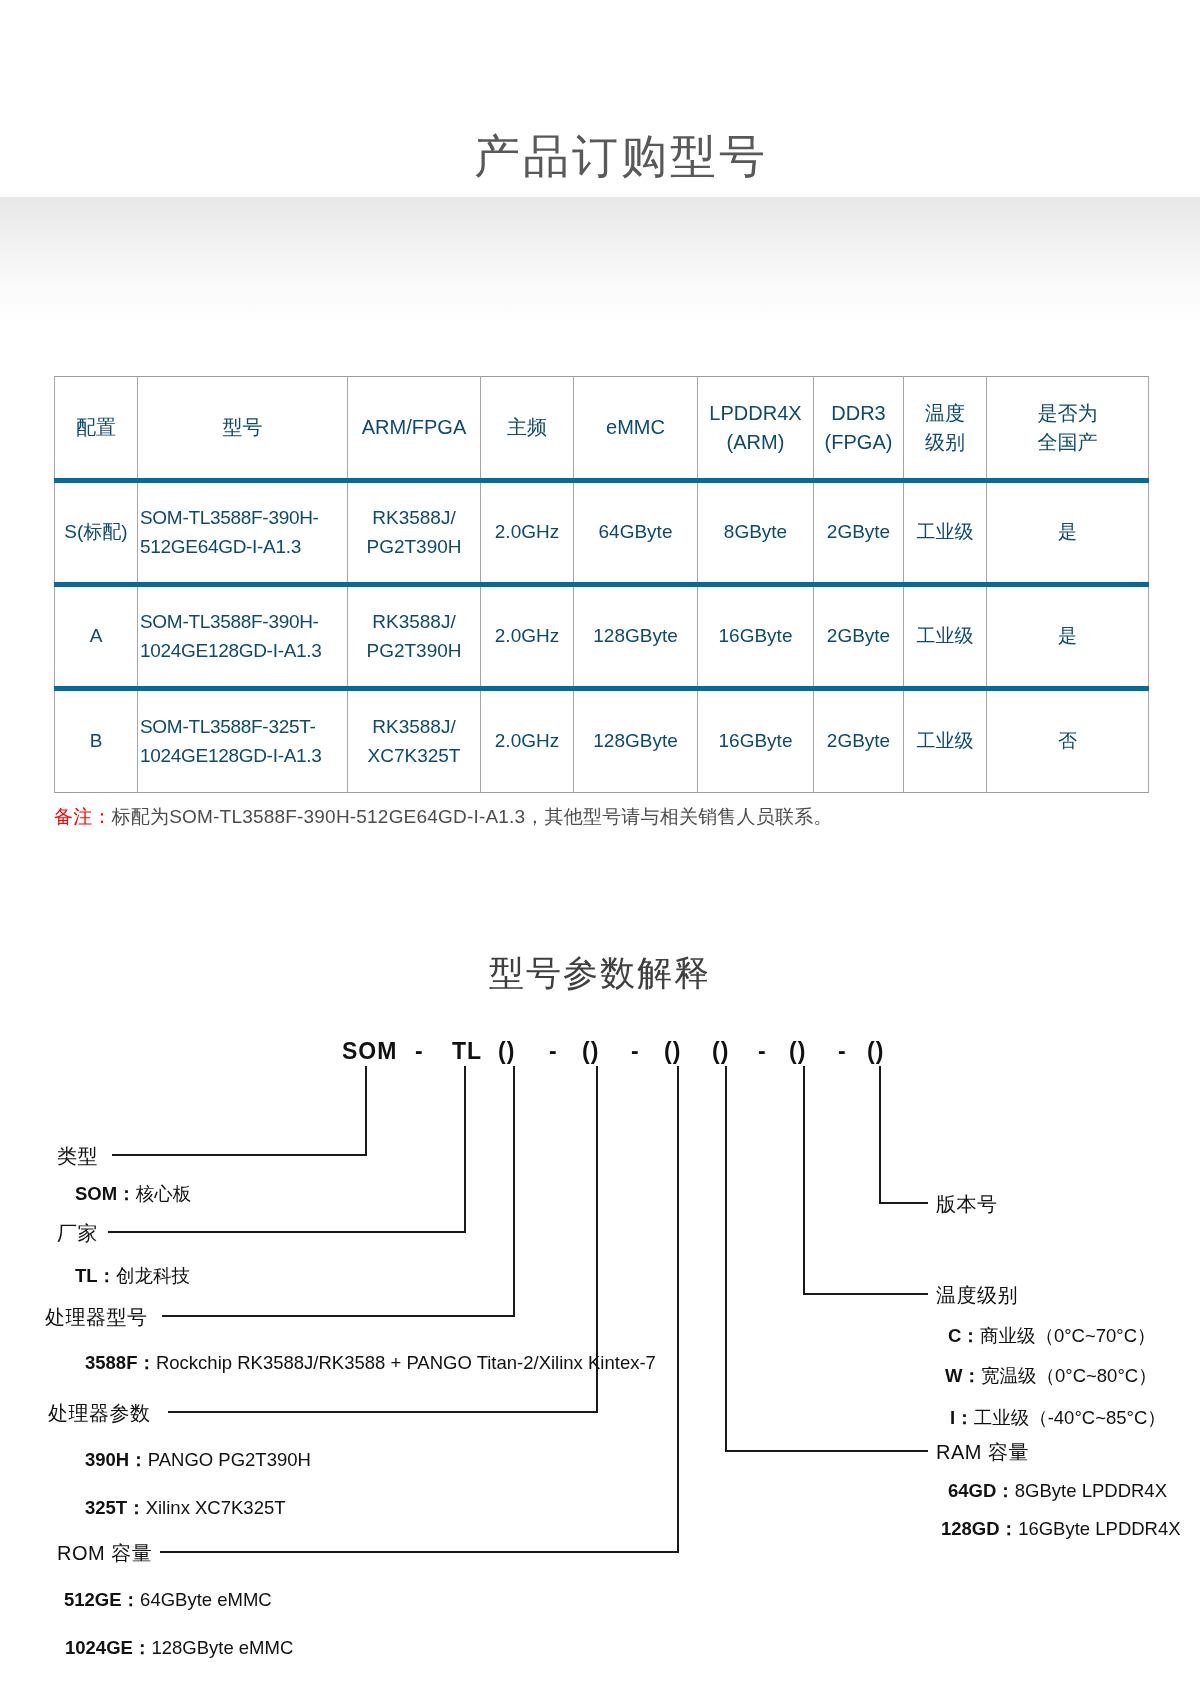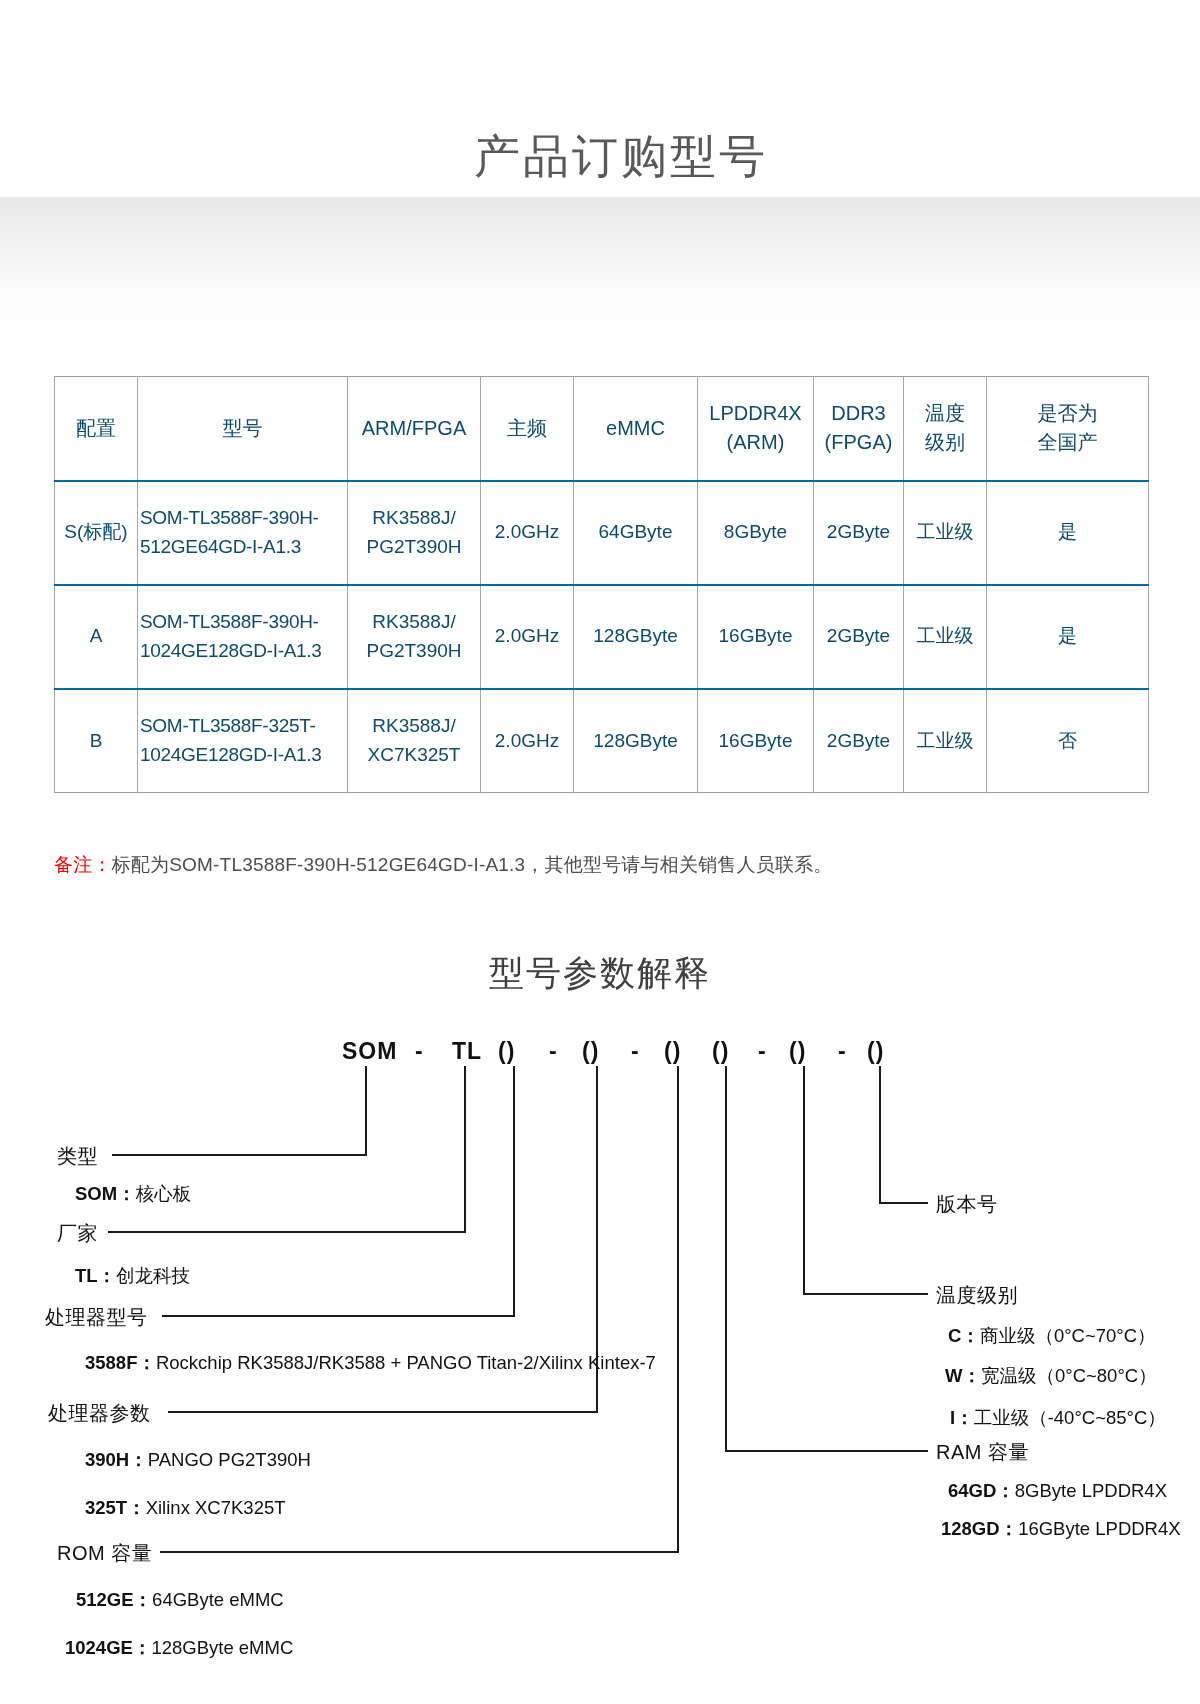--- a/index.html
+++ b/index.html
@@ -19,27 +19,27 @@
   table.order{
     position:absolute;left:54px;top:376px;width:1094px;
     border-collapse:collapse;table-layout:fixed;
     color:#0c4a6e;text-align:center;
   }
   table.order td,table.order th{
     border-left:1px solid #a6a6a6;border-right:1px solid #a6a6a6;
     font-weight:400;vertical-align:middle;padding:0 2px;
   }
   table.order{border:1px solid #9c9c9c;}
-  table.order tr{border-top:2px solid #0369a1;}
+  table.order tr{border-top:5px solid #0369a1;}
   table.order tr.hdr{border-top:1px solid #9c9c9c;}
   table.order tr{height:104px;}
   table.order th{font-size:20px;line-height:1.45;}
   table.order td{font-size:19px;line-height:1.5;}
   td.model{ text-align:left;padding-left:4px;letter-spacing:-0.3px;}
-  .note{position:absolute;left:54px;top:804px;font-size:19px;color:#4d4d4d;letter-spacing:0.2px;margin-top:48px;}
+  .note{position:absolute;left:54px;top:804px;font-size:19px;color:#4d4d4d;letter-spacing:0.2px;}
   .note .red{color:#fe0000;}
   .sec2-title{
     position:absolute;top:950px;left:0;width:100%;text-align:center;
     font-size:35px;color:#404040;font-weight:400;letter-spacing:2px;
   }
   .tok{position:absolute;top:1038px;font-size:23px;font-weight:700;color:#111111;letter-spacing:1px;}
   .vline{position:absolute;width:2px;background:#1a1a1a;}
   .hline{position:absolute;height:2px;background:#1a1a1a;}
   .dlabel{position:absolute;font-size:20px;font-weight:400;color:#111111;white-space:nowrap;letter-spacing:0.5px;}
   .ditem{position:absolute;font-size:18.5px;color:#111111;white-space:nowrap;}
@@ -207,21 +207,21 @@
 
 <div class="dlabel" style="left:48px;top:1400px">处理器参数</div>
 <div class="ditem" style="left:85px;top:1447px">
   <span class="k">390H：</span><span class="d">PANGO PG2T390H</span>
 </div>
 <div class="ditem" style="left:85px;top:1495px">
   <span class="k">325T：</span><span class="d">Xilinx XC7K325T</span>
 </div>
 
 <div class="dlabel" style="left:57px;top:1540px">ROM 容量</div>
-<div class="ditem" style="left:76px;top:1587px">
+<div class="ditem" style="left:64px;top:1587px">
   <span class="k">512GE：</span><span class="d">64GByte eMMC</span>
 </div>
 <div class="ditem" style="left:65px;top:1635px">
   <span class="k">1024GE：</span><span class="d">128GByte eMMC</span>
 </div>
 
 <div class="dlabel" style="left:936px;top:1191px">版本号</div>
 
 <div class="dlabel" style="left:936px;top:1282px">温度级别</div>
 <div class="ditem" style="left:948px;top:1323px">

